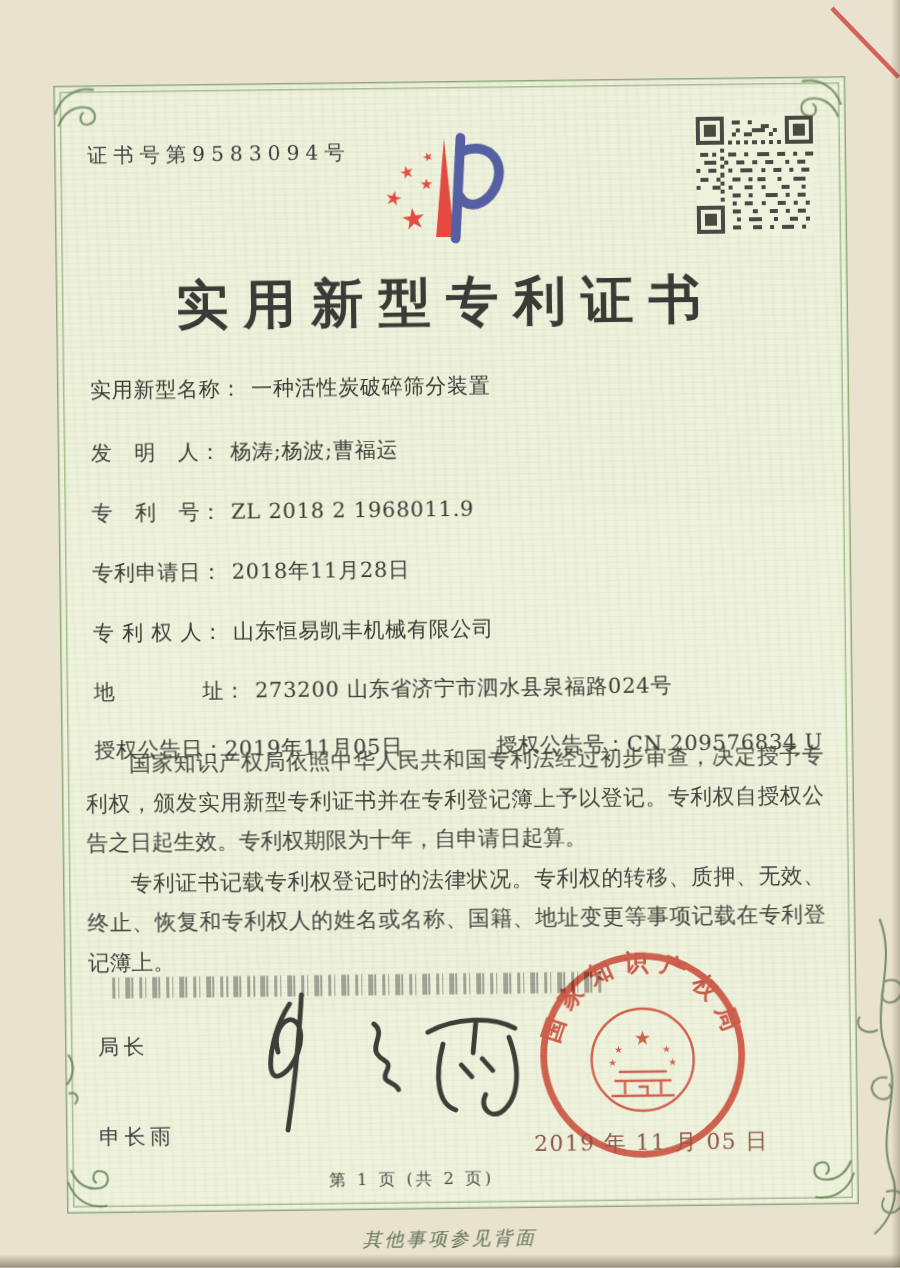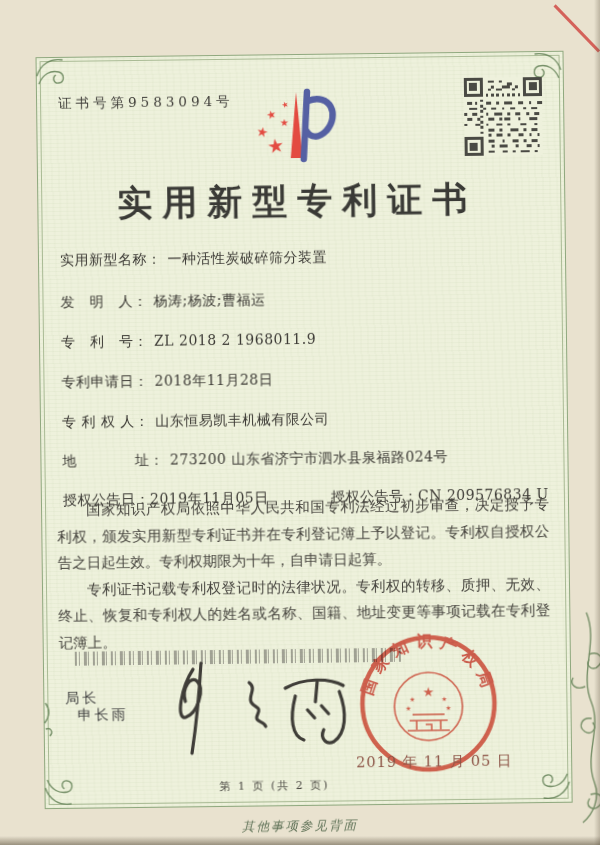--- a/index.html
+++ b/index.html
@@ -32,21 +32,21 @@
 
   .barcode{position:absolute;left:72px;top:649px;width:326px;height:14px;opacity:.5;
     background:repeating-linear-gradient(90deg,
       #55544e 0 2px, transparent 2px 4px,
       #55544e 4px 5px, transparent 5px 9px,
       #55544e 9px 12px, transparent 12px 13px,
       #55544e 13px 14px, transparent 14px 18px);}
 
   .officer{position:absolute;left:62px;font-family:"Liberation Sans",sans-serif;
            font-size:14px;letter-spacing:3px;color:#404040;}
-  .officer.t{top:687px;} .officer.n{top:704px;margin-left:12px;}
+  .officer.t{top:687px;} .officer.n{top:747px;}
 
   .sig{position:absolute;left:148px;top:652px;}
   .seal{position:absolute;left:348px;top:632px;opacity:.92;mix-blend-mode:multiply;}
 
   .page-footer{position:absolute;left:200px;top:778px;width:140px;text-align:center;
                font-size:11px;letter-spacing:2px;color:#4c4a44;}
   .back-note{position:absolute;left:215px;top:818px;width:160px;text-align:center;
              font-size:12.5px;letter-spacing:2px;color:#5f7257;font-style:italic;}
 
   .logo{position:absolute;left:232px;top:80px;}

